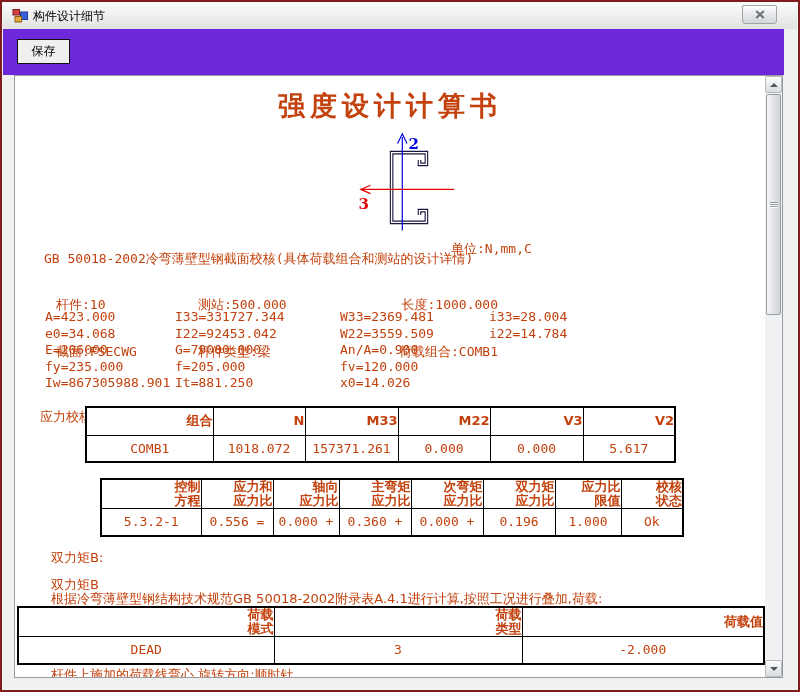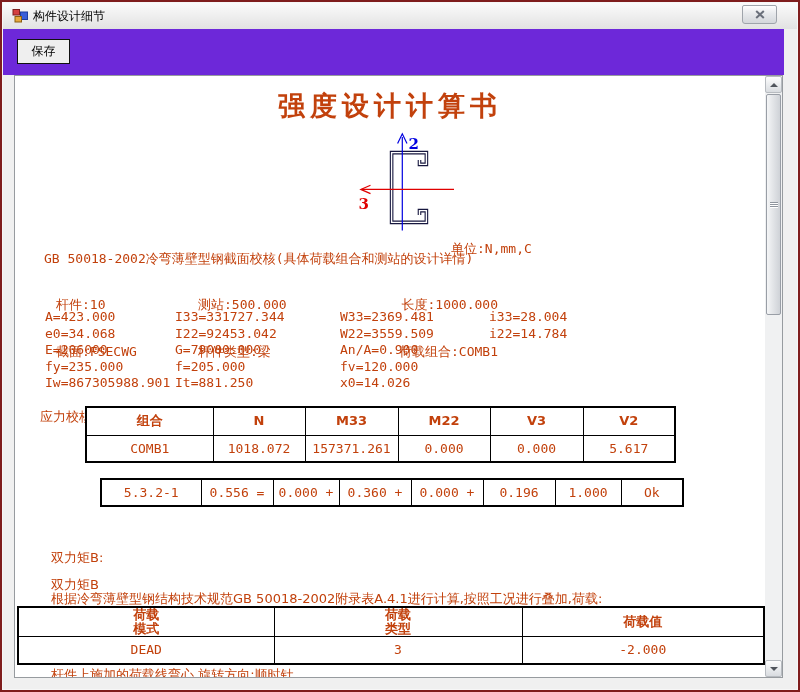--- a/index.html
+++ b/index.html
@@ -39,21 +39,21 @@
   .props { position:absolute; left:30px; top:233px; line-height:16.5px; }
   .prop-row span { display:inline-block; white-space:pre; }
   .p1 { width:130px; } .p2 { width:165px; } .p3 { width:149px; }
   .forces-label { position:absolute; left:25px; top:332px;
                   font-family:"DejaVu Sans", sans-serif; }
   table.rpt { position:absolute; border-collapse:collapse; table-layout:fixed;
               border:2px solid #000; background:#fff; }
   table.rpt th, table.rpt td { border:1px solid #000; text-align:center;
                                vertical-align:middle; padding:0; overflow:hidden; }
   table.rpt th { font-family:"DejaVu Sans", sans-serif; font-weight:bold;
-                 font-size:13px; line-height:14px; white-space:pre-line; }
+                 font-size:13px; line-height:14px; white-space:pre-line;text-align:right; }
   table.rpt td { font-family:"DejaVu Sans Mono", monospace; font-size:13px;
                  font-weight:normal; white-space:pre; }
   #t1 { left:70px; top:330px; width:590px; }
   #t1 th { height:28px; } #t1 td { height:27px; }
   #t2 { left:85px; top:402px; width:582px; }
   #t2 th { height:28px; } #t2 td { height:27px; }
   #t3 { left:2px; top:530px; width:746px;border-radius:18px; }
   #t3 th { height:28px; } #t3 td { height:27px; }
   .bim1 { position:absolute; left:36px; top:473px; font-family:"DejaVu Sans", sans-serif; }
   .bim2 { position:absolute; left:36px; top:500px; font-family:"DejaVu Sans", sans-serif; }
@@ -188,20 +188,38 @@
             <col style="width:100px">
             <col style="width:72px">
             <col style="width:66px">
             <col style="width:72px">
             <col style="width:72px">
             <col style="width:72px">
             <col style="width:66px">
             <col style="width:62px">
           </colgroup>
         <tbody>
+            <tr>
+          <th>控制
+方程</th>
+          <th>应力和
+应力比</th>
+          <th>轴向
+应力比</th>
+          <th>主弯矩
+应力比</th>
+          <th>次弯矩
+应力比</th>
+          <th>双力矩
+应力比</th>
+          <th>应力比
+限值</th>
+          <th>校核
+状态</th>
+        </tr>
         <tr>
           <td>5.3.2-1</td>
           <td>0.556 =</td>
           <td>0.000 +</td>
           <td>0.360 +</td>
           <td>0.000 +</td>
           <td>0.196</td>
           <td>1.000</td>
           <td>Ok</td>
         </tr>

